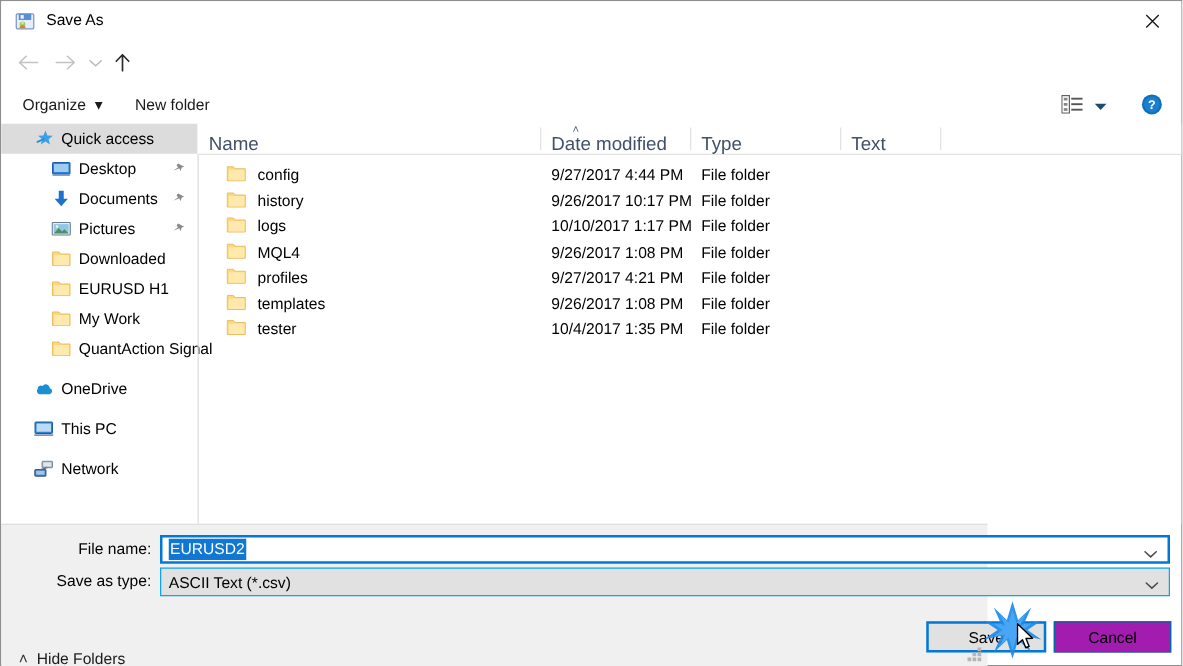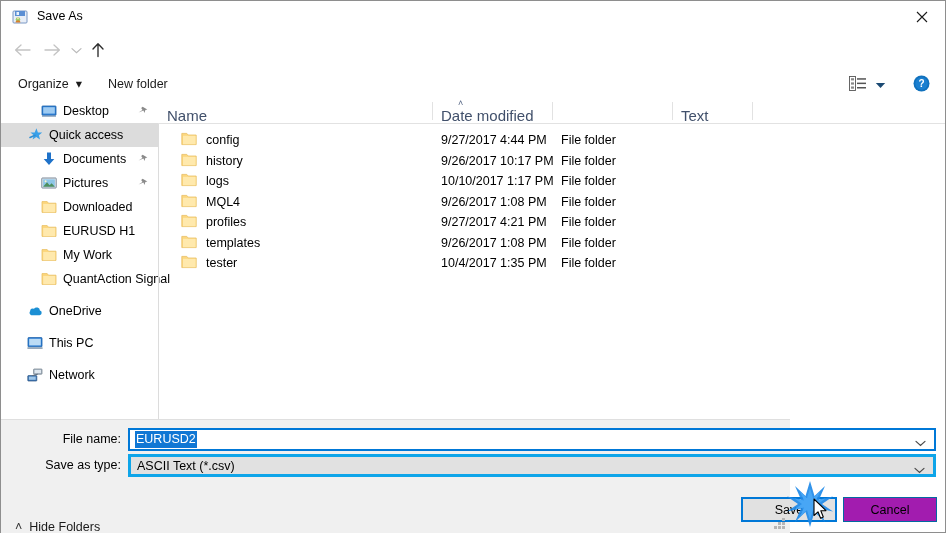--- a/index.html
+++ b/index.html
@@ -78,21 +78,21 @@
   .fsize{position:absolute;left:523px;}
 
   
   .bottom{position:absolute;left:0;top:418px;width:789px;height:113px;background:#f0f0f0;border-top:1px solid #dfdfdf;}
   .lbl{position:absolute;font-size:12.5px;color:#000;text-align:right;}
   .lbl-fname{left:0;width:120px;top:12px;}
   .lbl-ftype{left:0;width:120px;top:38px;}
 
   .combo{position:absolute;left:127px;width:808px;height:23px;box-sizing:border-box;display:flex;align-items:center;}
   .combo-name{top:8px;border:2px solid #0078d7;background:#ffffff;}
-  .combo-type{top:34px;border:3px solid #0ea5e9;background:#e1e1e1;}
+  .combo-type{top:34px;border:1px solid #0ea5e9;background:#e1e1e1;}
   .combo-val{font-size:12.5px;color:#000;margin-left:6px;}
   .combo-val.selected{background:#1077d4;color:#ffffff;padding:1px 1px 2px 1px;margin-left:5px;}
   .combo-chev{position:absolute;right:8px;top:6px;}
 
   .hide-folders{position:absolute;left:14px;top:100px;display:flex;align-items:center;font-size:12.5px;color:#1b1b1b;}
   .hf-caret{margin-right:7px;color:#333;}
 
   .btn{position:absolute;top:77px;height:25px;display:flex;align-items:center;justify-content:center;
        font-size:12.5px;color:#000;background:#a21caf;border:1px solid #0369a1;box-sizing:border-box;}
   .btn-save{left:740px;width:96px;border:2px solid #0078d7;background:#e1e1e1;}
@@ -223,44 +223,44 @@
         <circle cx="8.5" cy="8.5" r="6.2" fill="#1a7fd0"></circle>
         <text x="8.5" y="12.3" font-family="Liberation Sans, sans-serif" font-size="10" font-weight="bold" fill="#ffffff" text-anchor="middle">?</text>
       </svg>
     </div>
   </div>
 
   <div class="content">
 
     <div class="sidebar">
 
+      <div class="side-row sel" style="padding-left:26px;">
+        <span class="side-ico">
+          <svg width="16" height="16" viewBox="0 0 16 16">
+            <path d="M9.4 1.3 L10.9 5.4 L15.2 5.6 L11.9 8.3 L13 12.5 L9.3 10.1 L5.6 12.5 L6.8 8.3 L3.4 5.6 L7.7 5.4 Z" fill="#3aa0e8"></path>
+            <path d="M3 10.5 L8 8.3" stroke="#2f8fd4" stroke-width="1.6" stroke-linecap="round"></path>
+          </svg>
+        </span>
+        <span class="side-label">Quick access</span>
+      </div>
+
       <div class="side-row" style="padding-left:40px;">
         <span class="side-ico">
           <svg width="16" height="16" viewBox="0 0 16 16">
             <rect x="1" y="3" width="14" height="9.3" rx="0.6" fill="#2f7fd4" stroke="#1a5fa8" stroke-width="0.8"></rect>
             <rect x="2.2" y="4.2" width="11.6" height="6.4" fill="#9ecbf2"></rect>
             <rect x="1" y="12.6" width="14" height="1.2" fill="#8aa4bd"></rect>
           </svg>
         </span>
         <span class="side-label">Desktop</span>
         <span class="pin">
           <svg width="10" height="10" viewBox="0 0 10 10">
             <path d="M2.5 1.5 L8 1.5 L6.6 3 L7.2 6 L5.2 4.4 L2 8.6 L4 4.3 L2 3.4 Z" fill="#8a8a8a" transform="rotate(30 5 5)"></path>
           </svg>
         </span>
-      </div>
-
-      <div class="side-row sel" style="padding-left:26px;">
-        <span class="side-ico">
-          <svg width="16" height="16" viewBox="0 0 16 16">
-            <path d="M9.4 1.3 L10.9 5.4 L15.2 5.6 L11.9 8.3 L13 12.5 L9.3 10.1 L5.6 12.5 L6.8 8.3 L3.4 5.6 L7.7 5.4 Z" fill="#3aa0e8"></path>
-            <path d="M3 10.5 L8 8.3" stroke="#2f8fd4" stroke-width="1.6" stroke-linecap="round"></path>
-          </svg>
-        </span>
-        <span class="side-label">Quick access</span>
       </div>
 
       <div class="side-row" style="padding-left:40px;">
         <span class="side-ico">
           <svg width="16" height="16" viewBox="0 0 16 16">
             <path d="M6 1.5 h4 v6.5 h3.3 L8 14 L2.7 8 H6 Z" fill="#1f72c9"></path>
           </svg>
         </span>
         <span class="side-label">Documents</span>
         <span class="pin">
@@ -367,20 +367,21 @@
       </div>
     </div>
     <div class="side-sep"></div>
 
     <div class="colhdr">
       <div class="sortmark">˄</div>
       <div class="col" style="left:0;width:274px;">Name</div>
       <div class="coldiv" style="left:274px;"></div>
       <div class="col" style="left:274px;width:120px;">Date modified</div>
       <div class="coldiv" style="left:394px;"></div>
+      <div class="col" style="left:394px;width:120px;">Type</div>
       <div class="coldiv" style="left:514px;"></div>
       <div class="col" style="left:514px;width:80px;">Text</div>
       <div class="coldiv" style="left:594px;"></div>
     </div>
 
     <div class="filelist">
       <div style="height:7px;"></div>
 
       <div class="frow">
         <span class="fico">

